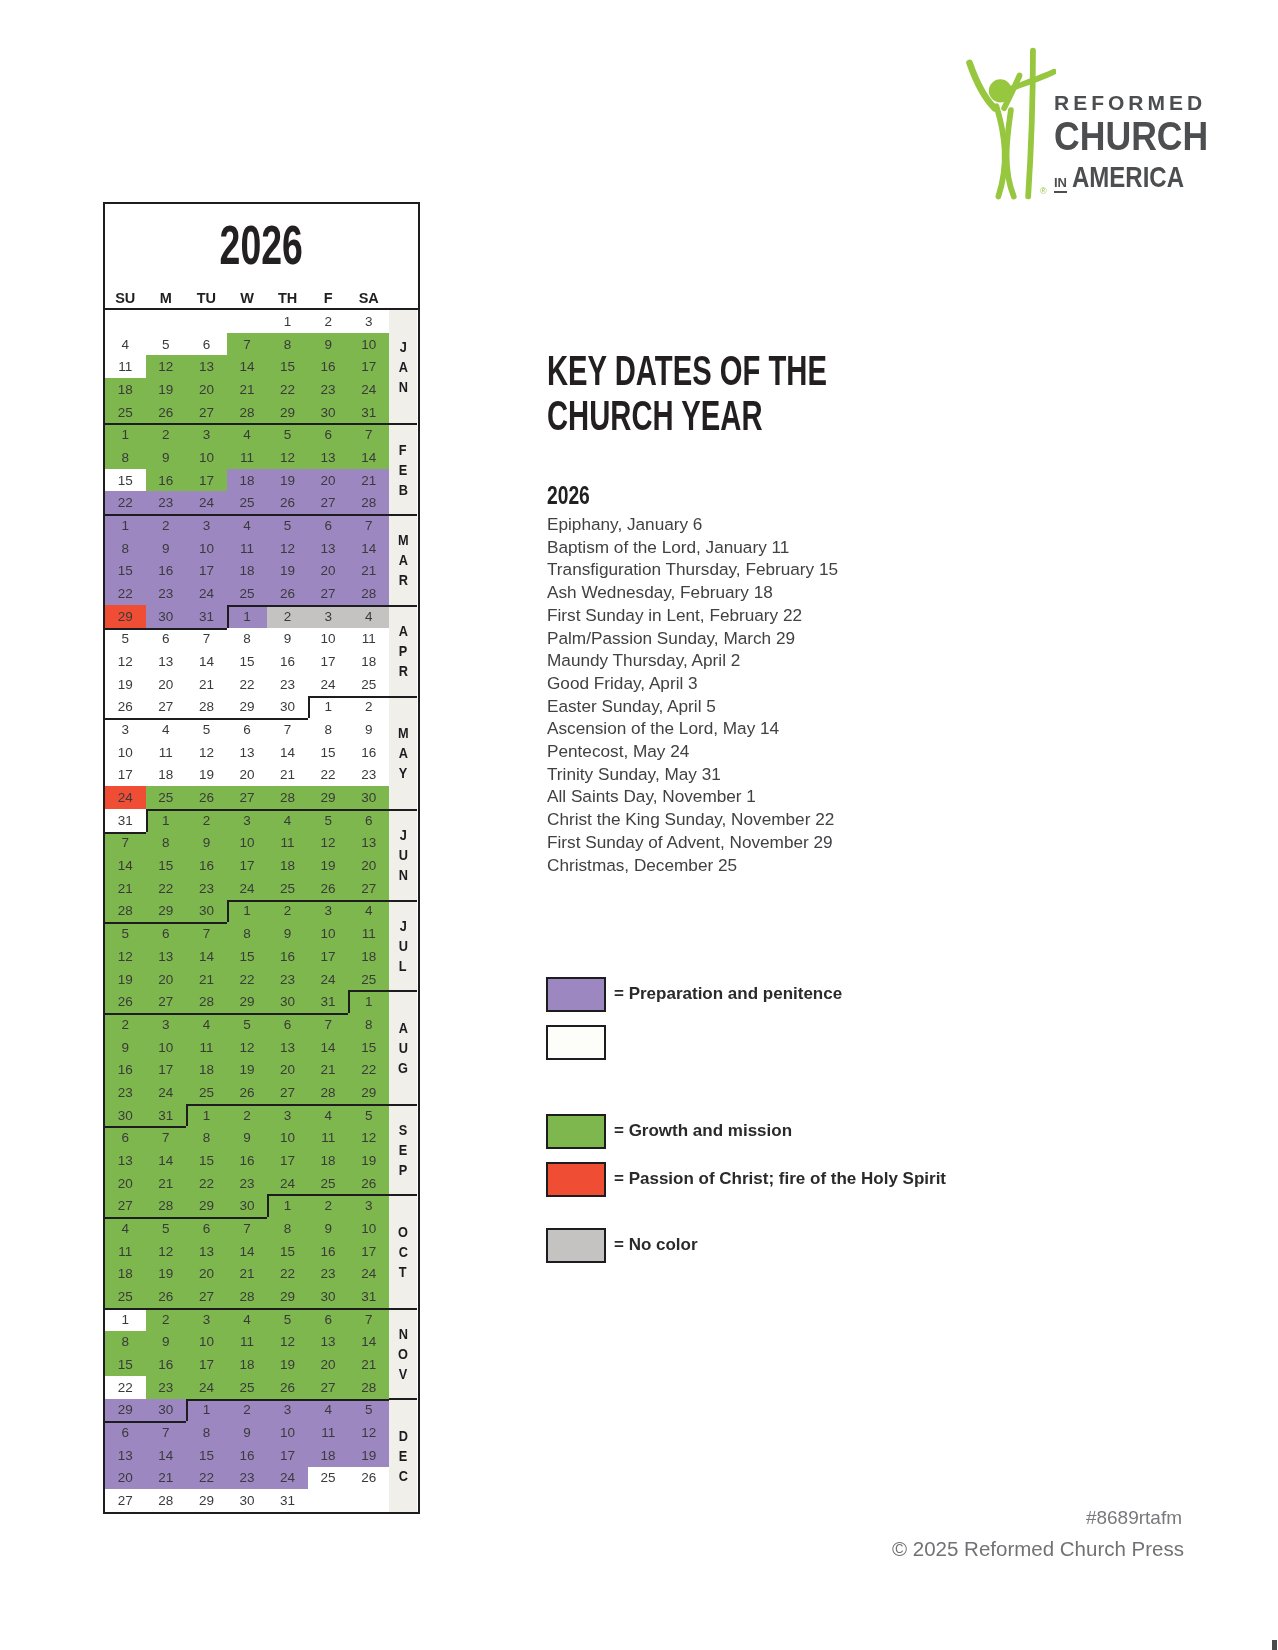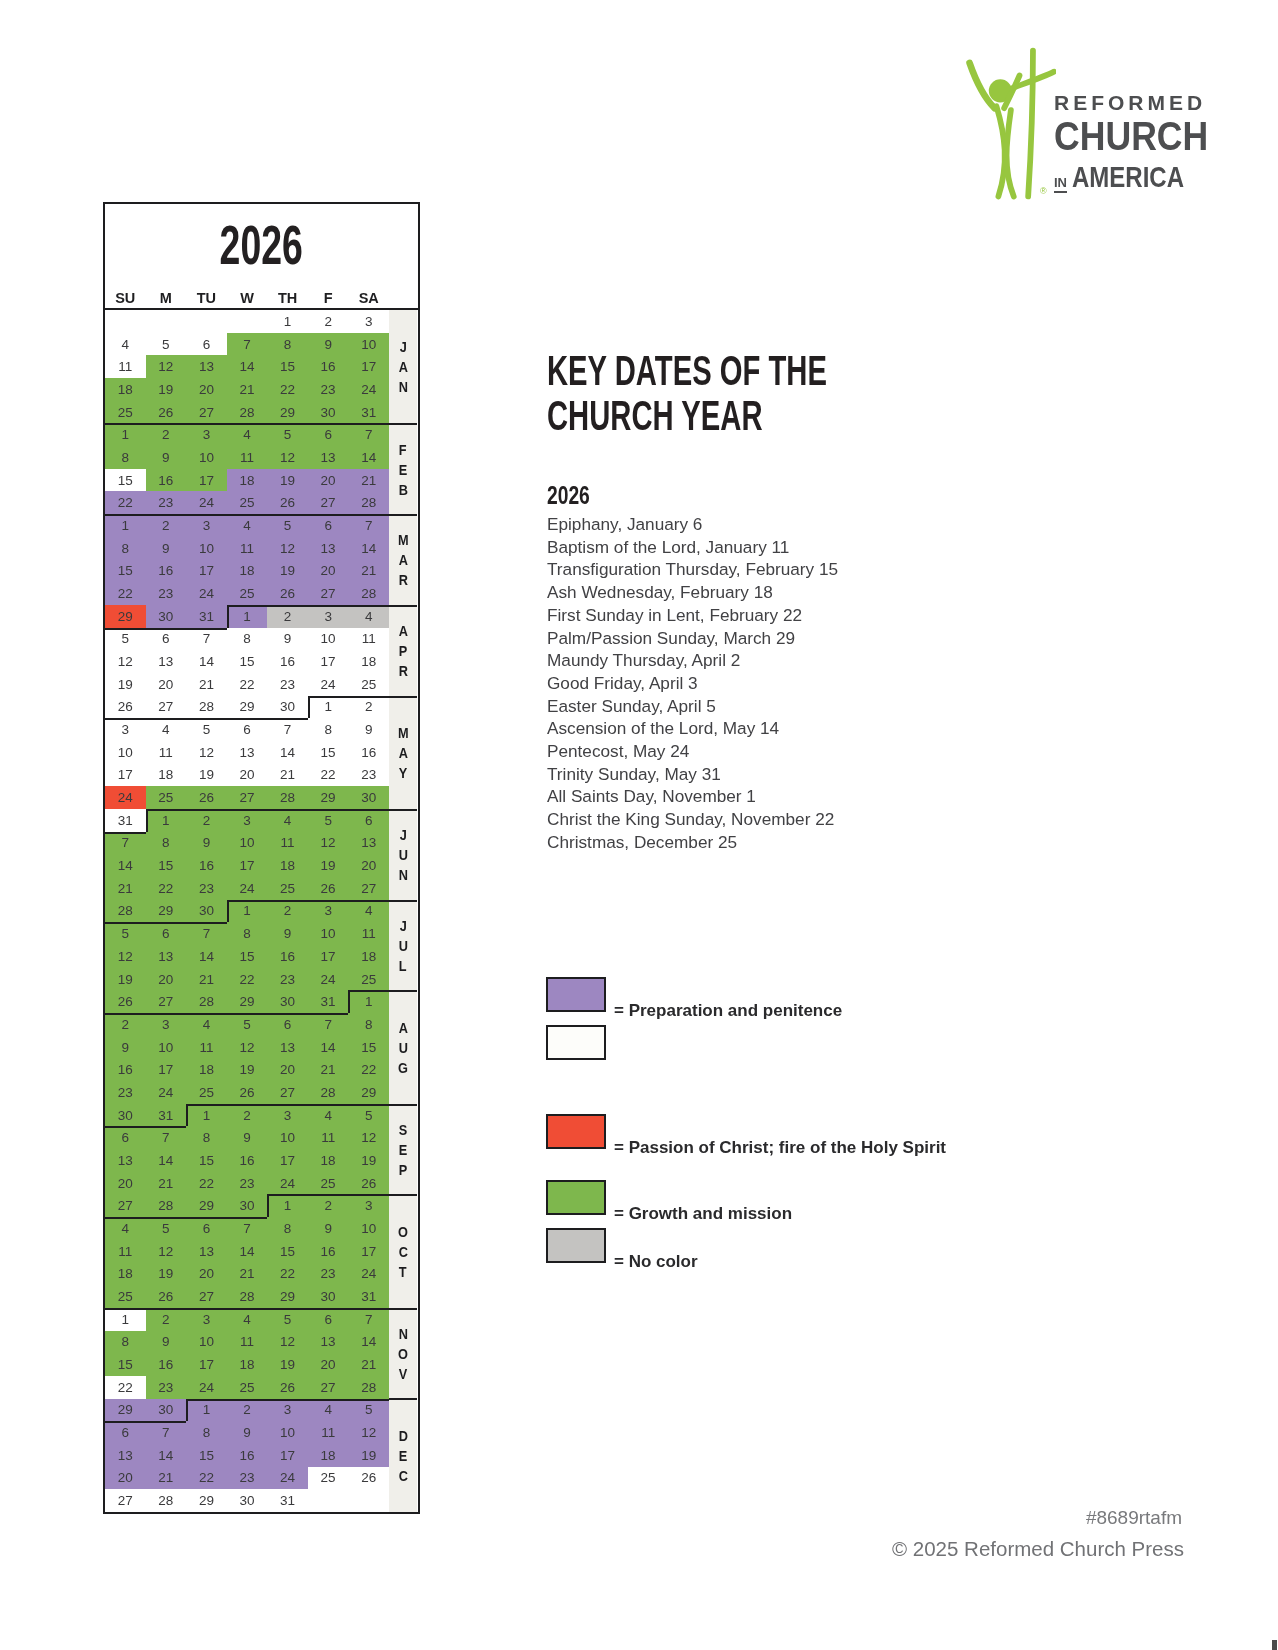--- a/index.html
+++ b/index.html
@@ -39,21 +39,21 @@
   .cond2{display:inline-block;transform:scaleX(0.68);transform-origin:0 0;white-space:nowrap;}
   .kd-year{position:absolute;left:547px;top:482px;font-size:26px;font-weight:bold;color:#232021;line-height:1;}
   .cond3{display:inline-block;transform:scaleX(0.74);transform-origin:0 50%;}
   .kd-list{position:absolute;left:547px;top:513px;width:460px;}
   .kd-item{font-size:17.2px;line-height:22.7px;color:#414144;}
 
   
   .legend{position:absolute;left:546px;top:977px;width:420px;}
   .legend-item{display:flex;align-items:flex-start;}
   .swatch{width:60px;height:35px;border:2.5px solid #1d1d1f;box-sizing:border-box;flex:0 0 auto;}
-  .legend-label{margin-left:8px;margin-top:22px;font-size:17px;font-weight:bold;line-height:23px;color:#2a2a2c;width:330px;padding-left:22px;text-indent:-22px;}
+  .legend-label{margin-left:8px;margin-top:5px;font-size:17px;font-weight:bold;line-height:23px;color:#2a2a2c;width:330px;padding-left:22px;text-indent:-22px;}
 
   
   .footer-code{position:absolute;top:1507px;right:96px;font-size:19px;color:#78797c;}
   .footer-copy{position:absolute;top:1537px;right:94px;font-size:20.5px;color:#717275;}
   .corner-mark{position:absolute;right:1px;top:1640px;width:5px;height:10px;background:#4a4a4a;}
 </style>
 </head>
 <body>
 
 <div class="page">
@@ -538,40 +538,41 @@
         <div class="kd-item">First Sunday in Lent, February 22</div>
         <div class="kd-item">Palm/Passion Sunday, March 29</div>
         <div class="kd-item">Maundy Thursday, April 2</div>
         <div class="kd-item">Good Friday, April 3</div>
         <div class="kd-item">Easter Sunday, April 5</div>
         <div class="kd-item">Ascension of the Lord, May 14</div>
         <div class="kd-item">Pentecost, May 24</div>
         <div class="kd-item">Trinity Sunday, May 31</div>
         <div class="kd-item">All Saints Day, November 1</div>
         <div class="kd-item">Christ the King Sunday, November 22</div>
+        <div class="kd-item">First Sunday of Advent, November 29</div>
         <div class="kd-item">Christmas, December 25</div>
       </div>
   </div>
 
   <div class="legend" id="legend">
       <div class="legend-item" style="height: 48px;">
         <div class="swatch" style="background: rgb(157, 135, 193);"></div>
         <div class="legend-label">= Preparation and penitence</div>
       </div>
       <div class="legend-item" style="height: 89px;">
         <div class="swatch" style="background: rgb(253, 253, 250);"></div>
       </div>
+      <div class="legend-item" style="height: 48px;">
+        <div class="swatch" style="background: rgb(126, 183, 77);"></div>
+        <div class="legend-label">= Growth and mission</div>
+      </div>
       <div class="legend-item" style="height: 66px;">
         <div class="swatch" style="background: rgb(240, 77, 53);"></div>
         <div class="legend-label">= Passion of Christ; fire of the Holy Spirit</div>
       </div>
-      <div class="legend-item" style="height: 48px;">
-        <div class="swatch" style="background: rgb(126, 183, 77);"></div>
-        <div class="legend-label">= Growth and mission</div>
-      </div>
       <div class="legend-item" style="height: 40px;">
         <div class="swatch" style="background: rgb(196, 195, 193);"></div>
         <div class="legend-label">= No color</div>
       </div>
     </div>
 
   <div class="footer-code">#8689rtafm</div>
   <div class="footer-copy">© 2025 Reformed Church Press</div>
   <div class="corner-mark"></div>
 

